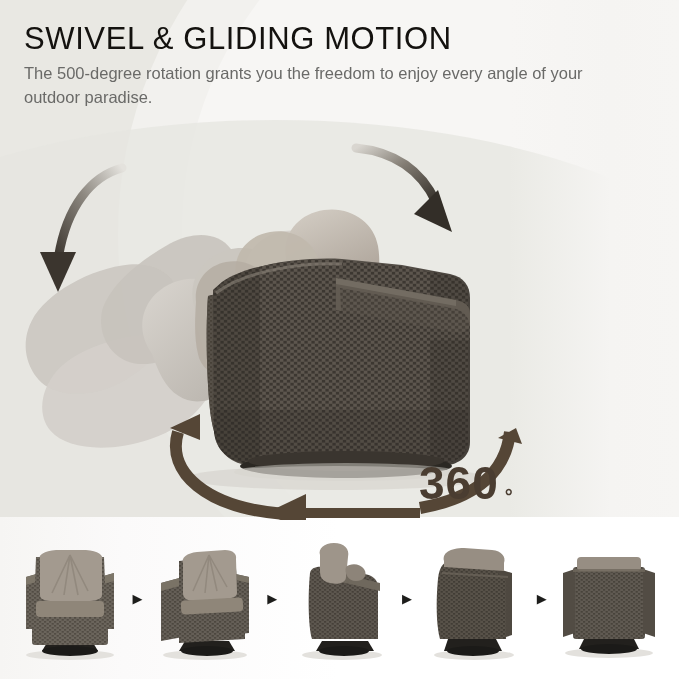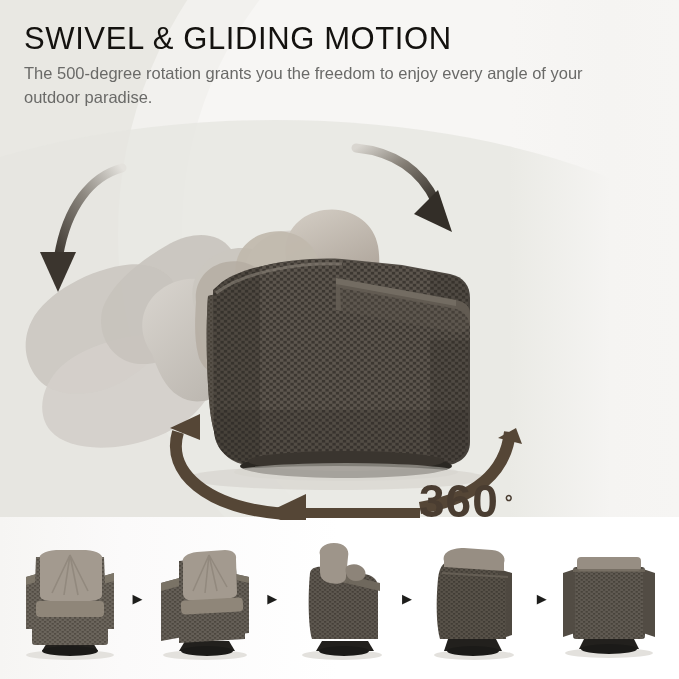--- a/index.html
+++ b/index.html
@@ -101,29 +101,29 @@
     width: 679px;
     height: 410px;
     z-index: 12;
   }
   .stage svg { display: block; }
 
   
   .deg-label {
     position: absolute;
     left: 419px;
-    top: 478px;
+    top: 460px;
     z-index: 26;
     color: #4a3d31;
     font-size: 46px;
     font-weight: 700;
     letter-spacing: 1px;
     line-height: 1;
     display: flex;
-    align-items: center;
+    align-items: flex-end;
   }
   .deg-label .deg-sym {
     font-size: 20px;
     font-weight: 700;
     margin-left: 6px;
     margin-top: 2px;
   }
 
   
   .filmstrip {

